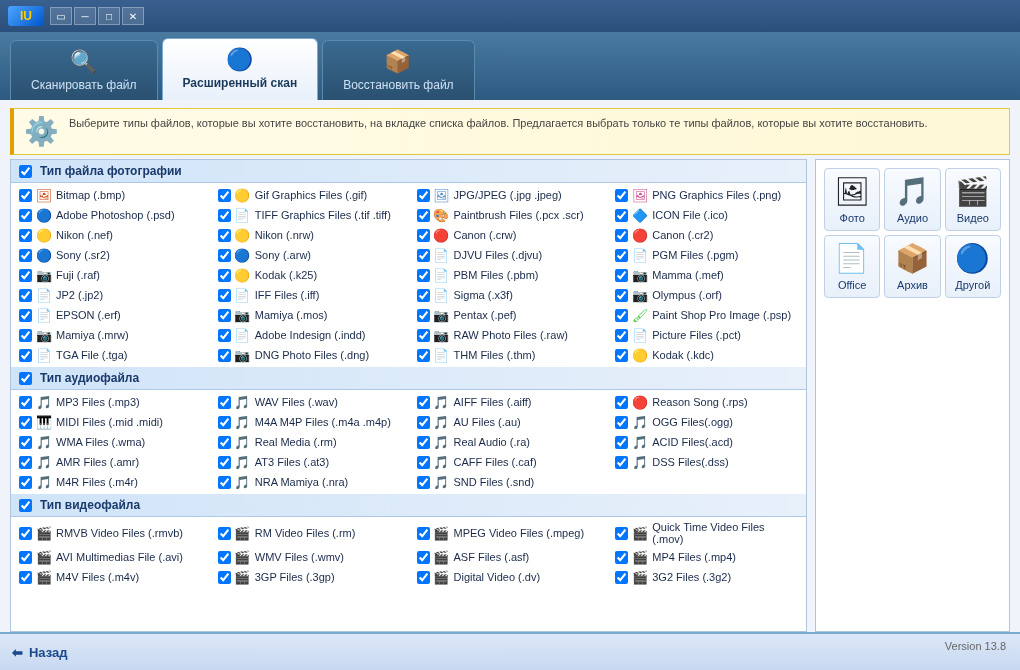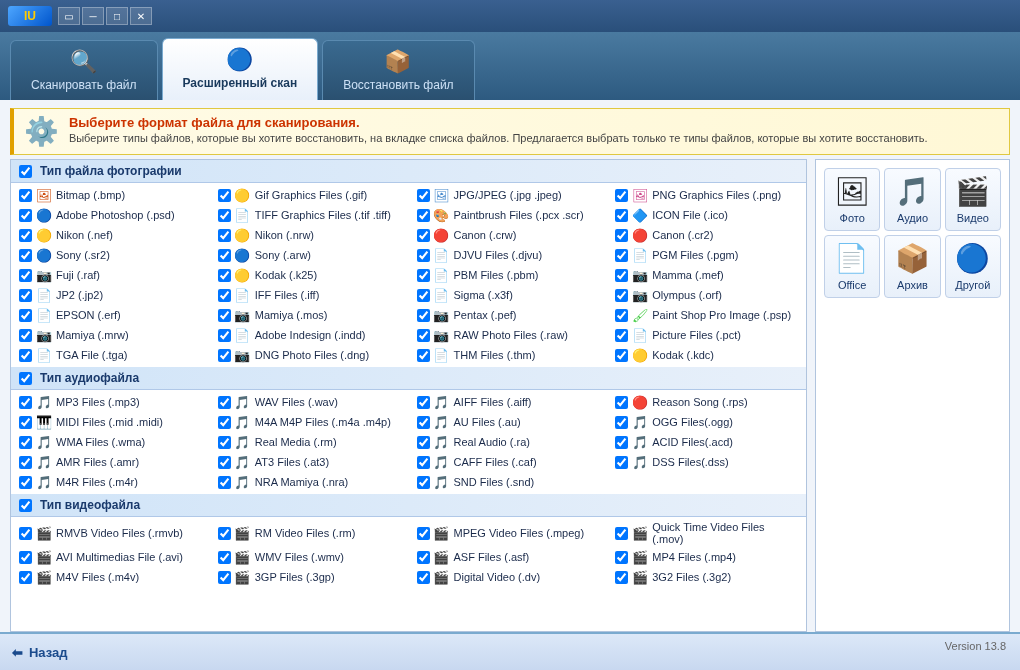--- a/index.html
+++ b/index.html
@@ -17,21 +17,21 @@
     .titlebar {
       background: linear-gradient(to bottom, #3a6090, #2a4f7a);
       height: 32px;
       display: flex;
       align-items: center;
       padding: 0 8px;
       color: white;
       font-size: 13px;
     }
     .titlebar-icon {
-      width: 44px;
+      width: 36px;
       height: 20px;
       margin-right: 6px;
       background: linear-gradient(135deg, #4da6ff, #0055cc);
       border-radius: 3px;
       display: flex; align-items: center; justify-content: center;
       font-size: 10px; color: white; font-weight: bold;
     }
     .titlebar-title { flex: 1; }
     .titlebar-controls { display: flex; gap: 2px; }
     .titlebar-btn {
@@ -349,21 +349,20 @@
     <span class="tab-icon">📦</span>
     <span>Восстановить файл</span>
   </div>
 </div>
 
 <div class="main">
 
   <div class="warning-banner">
     <div class="warning-icon">⚙️</div>
     <div class="warning-text">
-      <div class="title">Выберите формат файла для сканирования.</div>
       <div class="body">Выберите типы файлов, которые вы хотите восстановить, на вкладке списка файлов. Предлагается выбрать только те типы файлов, которые вы хотите восстановить.</div>
     </div>
   </div>
 
   <div class="scroll-area">
 
     <div class="file-list-panel">
 
       <div class="section-header">
         <input type="checkbox" checked="" style="">

